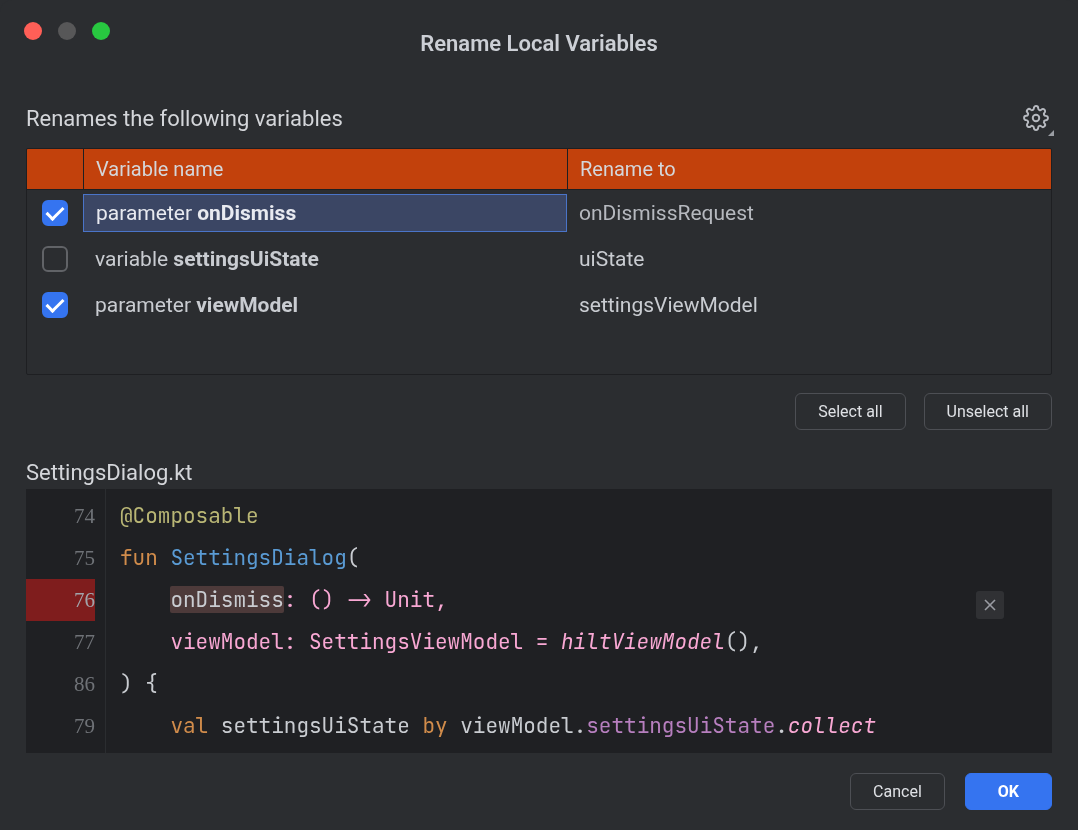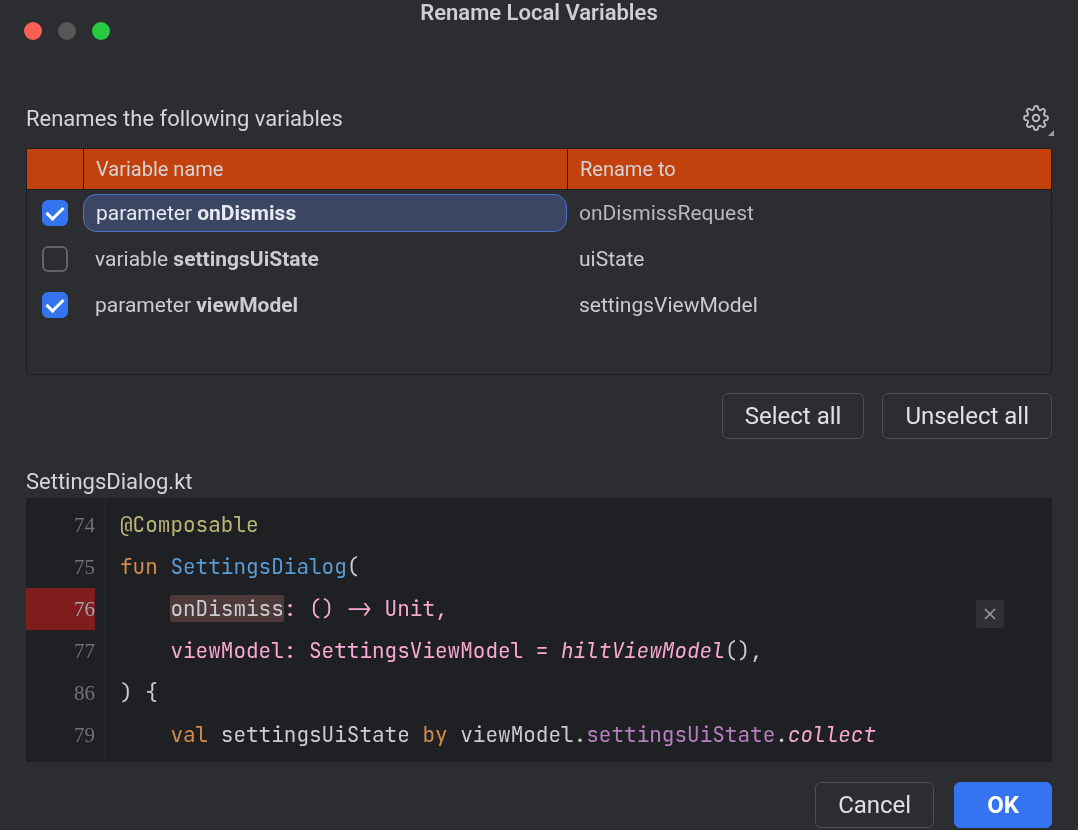--- a/index.html
+++ b/index.html
@@ -8,21 +8,21 @@
     background: #2b2d30;
     color: #dfe1e5;
     font-family: -apple-system, BlinkMacSystemFont, "Segoe UI", Roboto, sans-serif;
     font-size: 20px;
     overflow: hidden;
     border-radius: 12px;
   }
   .titlebar {
     height: 56px;
     display: flex;
-    align-items: flex-start;
+    align-items: flex-end;
     position: relative;
     background: #2b2d30;
   }
   .traffic-lights {
     display: flex;
     gap: 16px;
     position: absolute;
     left: 24px;
     top: 22px;
   }
@@ -90,21 +90,20 @@
   .table-header .th:first-child { border-left: none; }
   .table-body .table-row {
     height: 46px;
   }
   .table-row .cell {
     padding: 6px 12px;
     font-size: 21px;
     color: #c9ccd1;
     overflow: hidden;
     white-space: nowrap;
-    border-radius: 13px;
   }
   .table-row .cell.checkbox-cell {
     display: flex;
     align-items: center;
     justify-content: center;
   }
   .table-row.selected .cell.varname {
     background: #3b4664;
     border: 1px solid #4a74c8;
     color: #e8eaf0;
@@ -151,21 +150,21 @@
   .select-row {
     display: flex;
     justify-content: flex-end;
     gap: 18px;
     padding: 18px 0 0 0;
   }
   .btn {
     background: transparent;
     border: 1px solid #4d4f54;
     color: #dfe1e5;
-    font-size: 24px;
+    font-size: 16px;
     padding: 8px 22px;
     border-radius: 6px;
     cursor: pointer;
     font-family: inherit;
   }
   .btn.primary {
     background: #3574f0;
     border-color: #3574f0;
     color: #ffffff;
     font-weight: 700;

